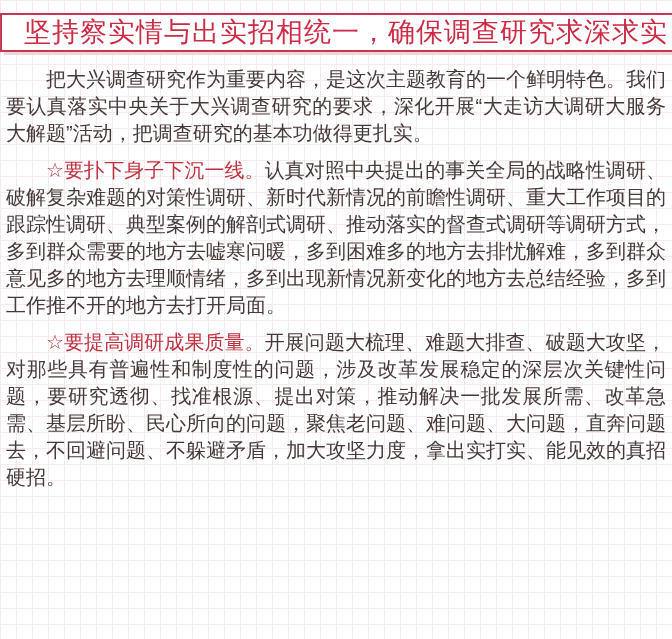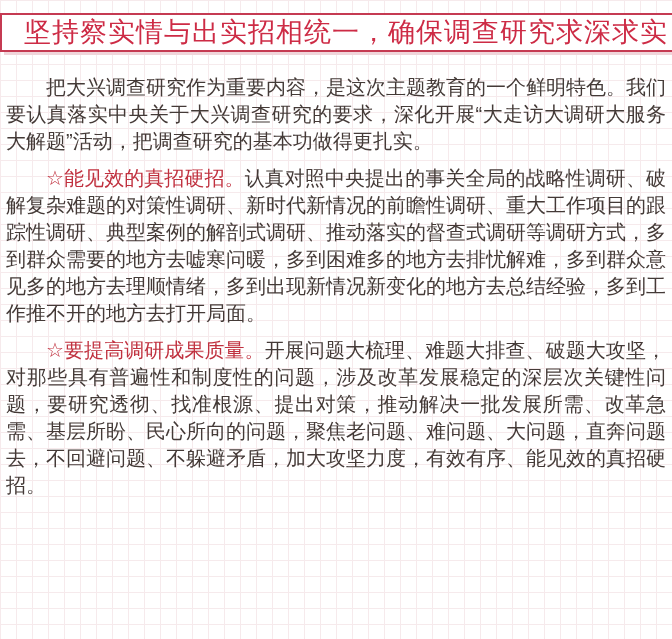--- a/index.html
+++ b/index.html
@@ -47,21 +47,21 @@
   }
   .content {
     padding: 14px 6px 0 6px;
     font-size: 20px;
     line-height: 27px;
     color: #443a37;
     text-align: justify;
     text-justify: inter-ideograph;
   }
   .content p {
-    margin: 8px 0 10px 0;
+    margin: 0 0 10px 0;
     text-indent: 2em;
   }
   .lead {
     color: #c0313f;
   }
 </style>
 </head>
 <body>
 
 <div class="page">
@@ -70,19 +70,19 @@
     <div class="title-box">
       <span>坚持察实情与出实招相统一，确保调查研究求深求实</span>
       <span class="accent-bar"></span>
     </div>
   </div>
 
   <div class="content">
 
     <p><span class="lead"></span><span>把大兴调查研究作为重要内容，是这次主题教育的一个鲜明特色。我们要认真落实中央关于大兴调查研究的要求，深化开展“大走访大调研大服务大解题”活动，把调查研究的基本功做得更扎实。</span></p>
 
-    <p><span class="lead">☆能见效的真招硬招。</span><span>认真对照中央提出的事关全局的战略性调研、破解复杂难题的对策性调研、新时代新情况的前瞻性调研、重大工作项目的跟踪性调研、典型案例的解剖式调研、推动落实的督查式调研等调研方式，多到群众需要的地方去嘘寒问暖，多到困难多的地方去排忧解难，多到群众意见多的地方去理顺情绪，多到出现新情况新变化的地方去总结经验，多到工作推不开的地方去打开局面。</span></p>
+    <p><span class="lead">☆要扑下身子下沉一线。</span><span>认真对照中央提出的事关全局的战略性调研、破解复杂难题的对策性调研、新时代新情况的前瞻性调研、重大工作项目的跟踪性调研、典型案例的解剖式调研、推动落实的督查式调研等调研方式，多到群众需要的地方去嘘寒问暖，多到困难多的地方去排忧解难，多到群众意见多的地方去理顺情绪，多到出现新情况新变化的地方去总结经验，多到工作推不开的地方去打开局面。</span></p>
 
-    <p><span class="lead">☆要提高调研成果质量。</span><span>开展问题大梳理、难题大排查、破题大攻坚，对那些具有普遍性和制度性的问题，涉及改革发展稳定的深层次关键性问题，要研究透彻、找准根源、提出对策，推动解决一批发展所需、改革急需、基层所盼、民心所向的问题，聚焦老问题、难问题、大问题，直奔问题去，不回避问题、不躲避矛盾，加大攻坚力度，有效有序、能见效的真招硬招。</span></p>
+    <p><span class="lead">☆要提高调研成果质量。</span><span>开展问题大梳理、难题大排查、破题大攻坚，对那些具有普遍性和制度性的问题，涉及改革发展稳定的深层次关键性问题，要研究透彻、找准根源、提出对策，推动解决一批发展所需、改革急需、基层所盼、民心所向的问题，聚焦老问题、难问题、大问题，直奔问题去，不回避问题、不躲避矛盾，加大攻坚力度，拿出实打实、能见效的真招硬招。</span></p>
 
 
   </div>
 </div>
 
 </body></html>

